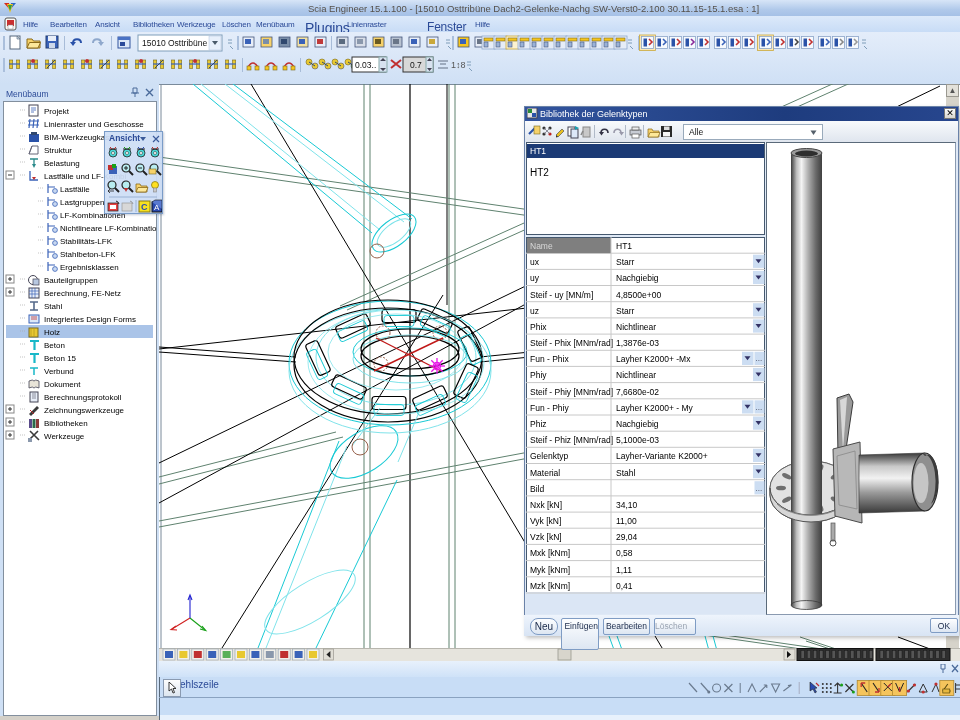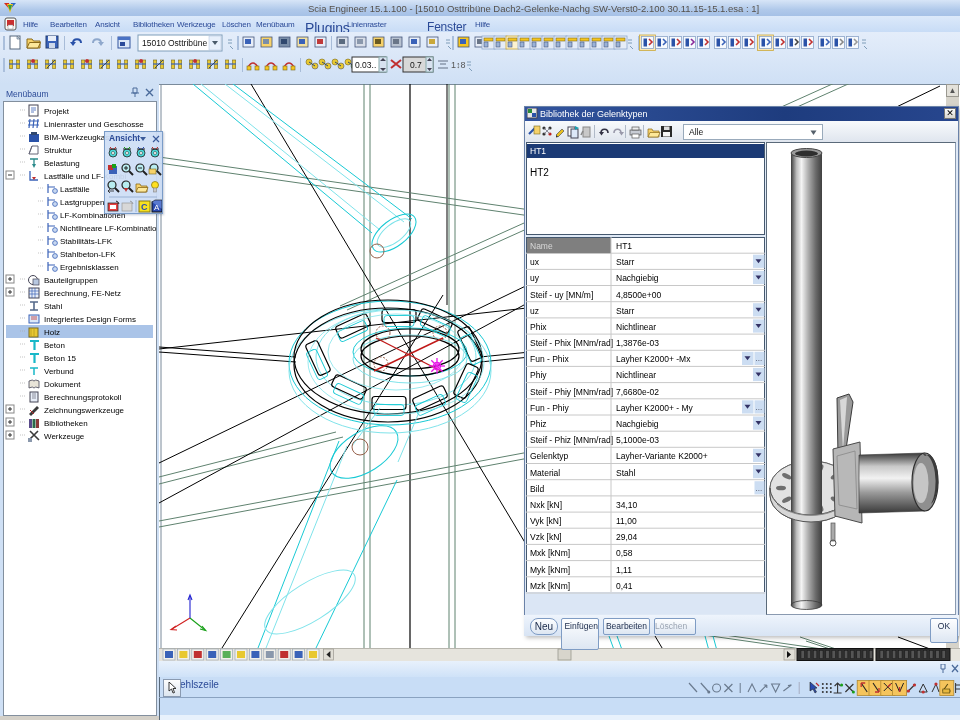--- a/index.html
+++ b/index.html
@@ -1166,13 +1166,13 @@
 <path d="M156 311 a12 28 0 0 1 8 50 a9 22 0 0 0 -6 -48 Z" fill="#3a3a3a"></path>
 <ellipse cx="154" cy="340" rx="7.5" ry="20" fill="#c6c6c6"></ellipse>
 <rect x="64" y="380" width="4" height="18" fill="#aaa" stroke="#555" stroke-width=".7"></rect>
     <circle cx="66" cy="400" r="3" fill="none" stroke="#555"></circle>
 </svg>
 <div class="abs" style="left:524px;top:615px;width:435px;height:21px;background:linear-gradient(#eef4fc,#d8e4f4)"></div>
 <div class="abs" style="left:530px;top:618px;width:28px;height:17px;background:linear-gradient(#fdfeff,#dde6f2);border:1px solid #7f9cc4;border-radius:8px;font-size:10px;color:#1a2a4a;text-align:center;line-height:15px">Neu</div>
 <div class="abs" style="left:561px;top:618px;width:38px;height:32px;background:linear-gradient(#fdfeff,#dde6f2);border:1px solid #7f9cc4;border-radius:2px;font-size:8.5px;color:#1a2a4a;text-align:right;line-height:15px">Einfügen</div>
 <div class="abs" style="left:603px;top:618px;width:47px;height:17px;background:linear-gradient(#fdfeff,#dde6f2);border:1px solid #7f9cc4;border-radius:2px;font-size:8.5px;color:#1a2a4a;text-align:center;line-height:15px">Bearbeiten</div>
 <div class="abs" style="left:654px;top:618px;width:42px;height:17px;background:linear-gradient(#fdfeff,#dde6f2);border:1px solid #7f9cc4;border-radius:2px;font-size:8.5px;color:#9aa4b2;text-align:left;line-height:15px">Löschen</div>
-<div class="abs" style="left:930px;top:618px;width:28px;height:25px;background:linear-gradient(#fdfeff,#dde6f2);border:1px solid #7f9cc4;border-radius:2px;font-size:8.5px;color:#1a2a4a;text-align:center;line-height:15px">OK</div>
+<div class="abs" style="left:930px;top:618px;width:28px;height:15px;background:linear-gradient(#fdfeff,#dde6f2);border:1px solid #7f9cc4;border-radius:2px;font-size:8.5px;color:#1a2a4a;text-align:center;line-height:15px">OK</div>
 <div class="abs" style="left:160px;top:715px;width:800px;height:5px;background:#e8f1fc"></div>
 </body></html>

